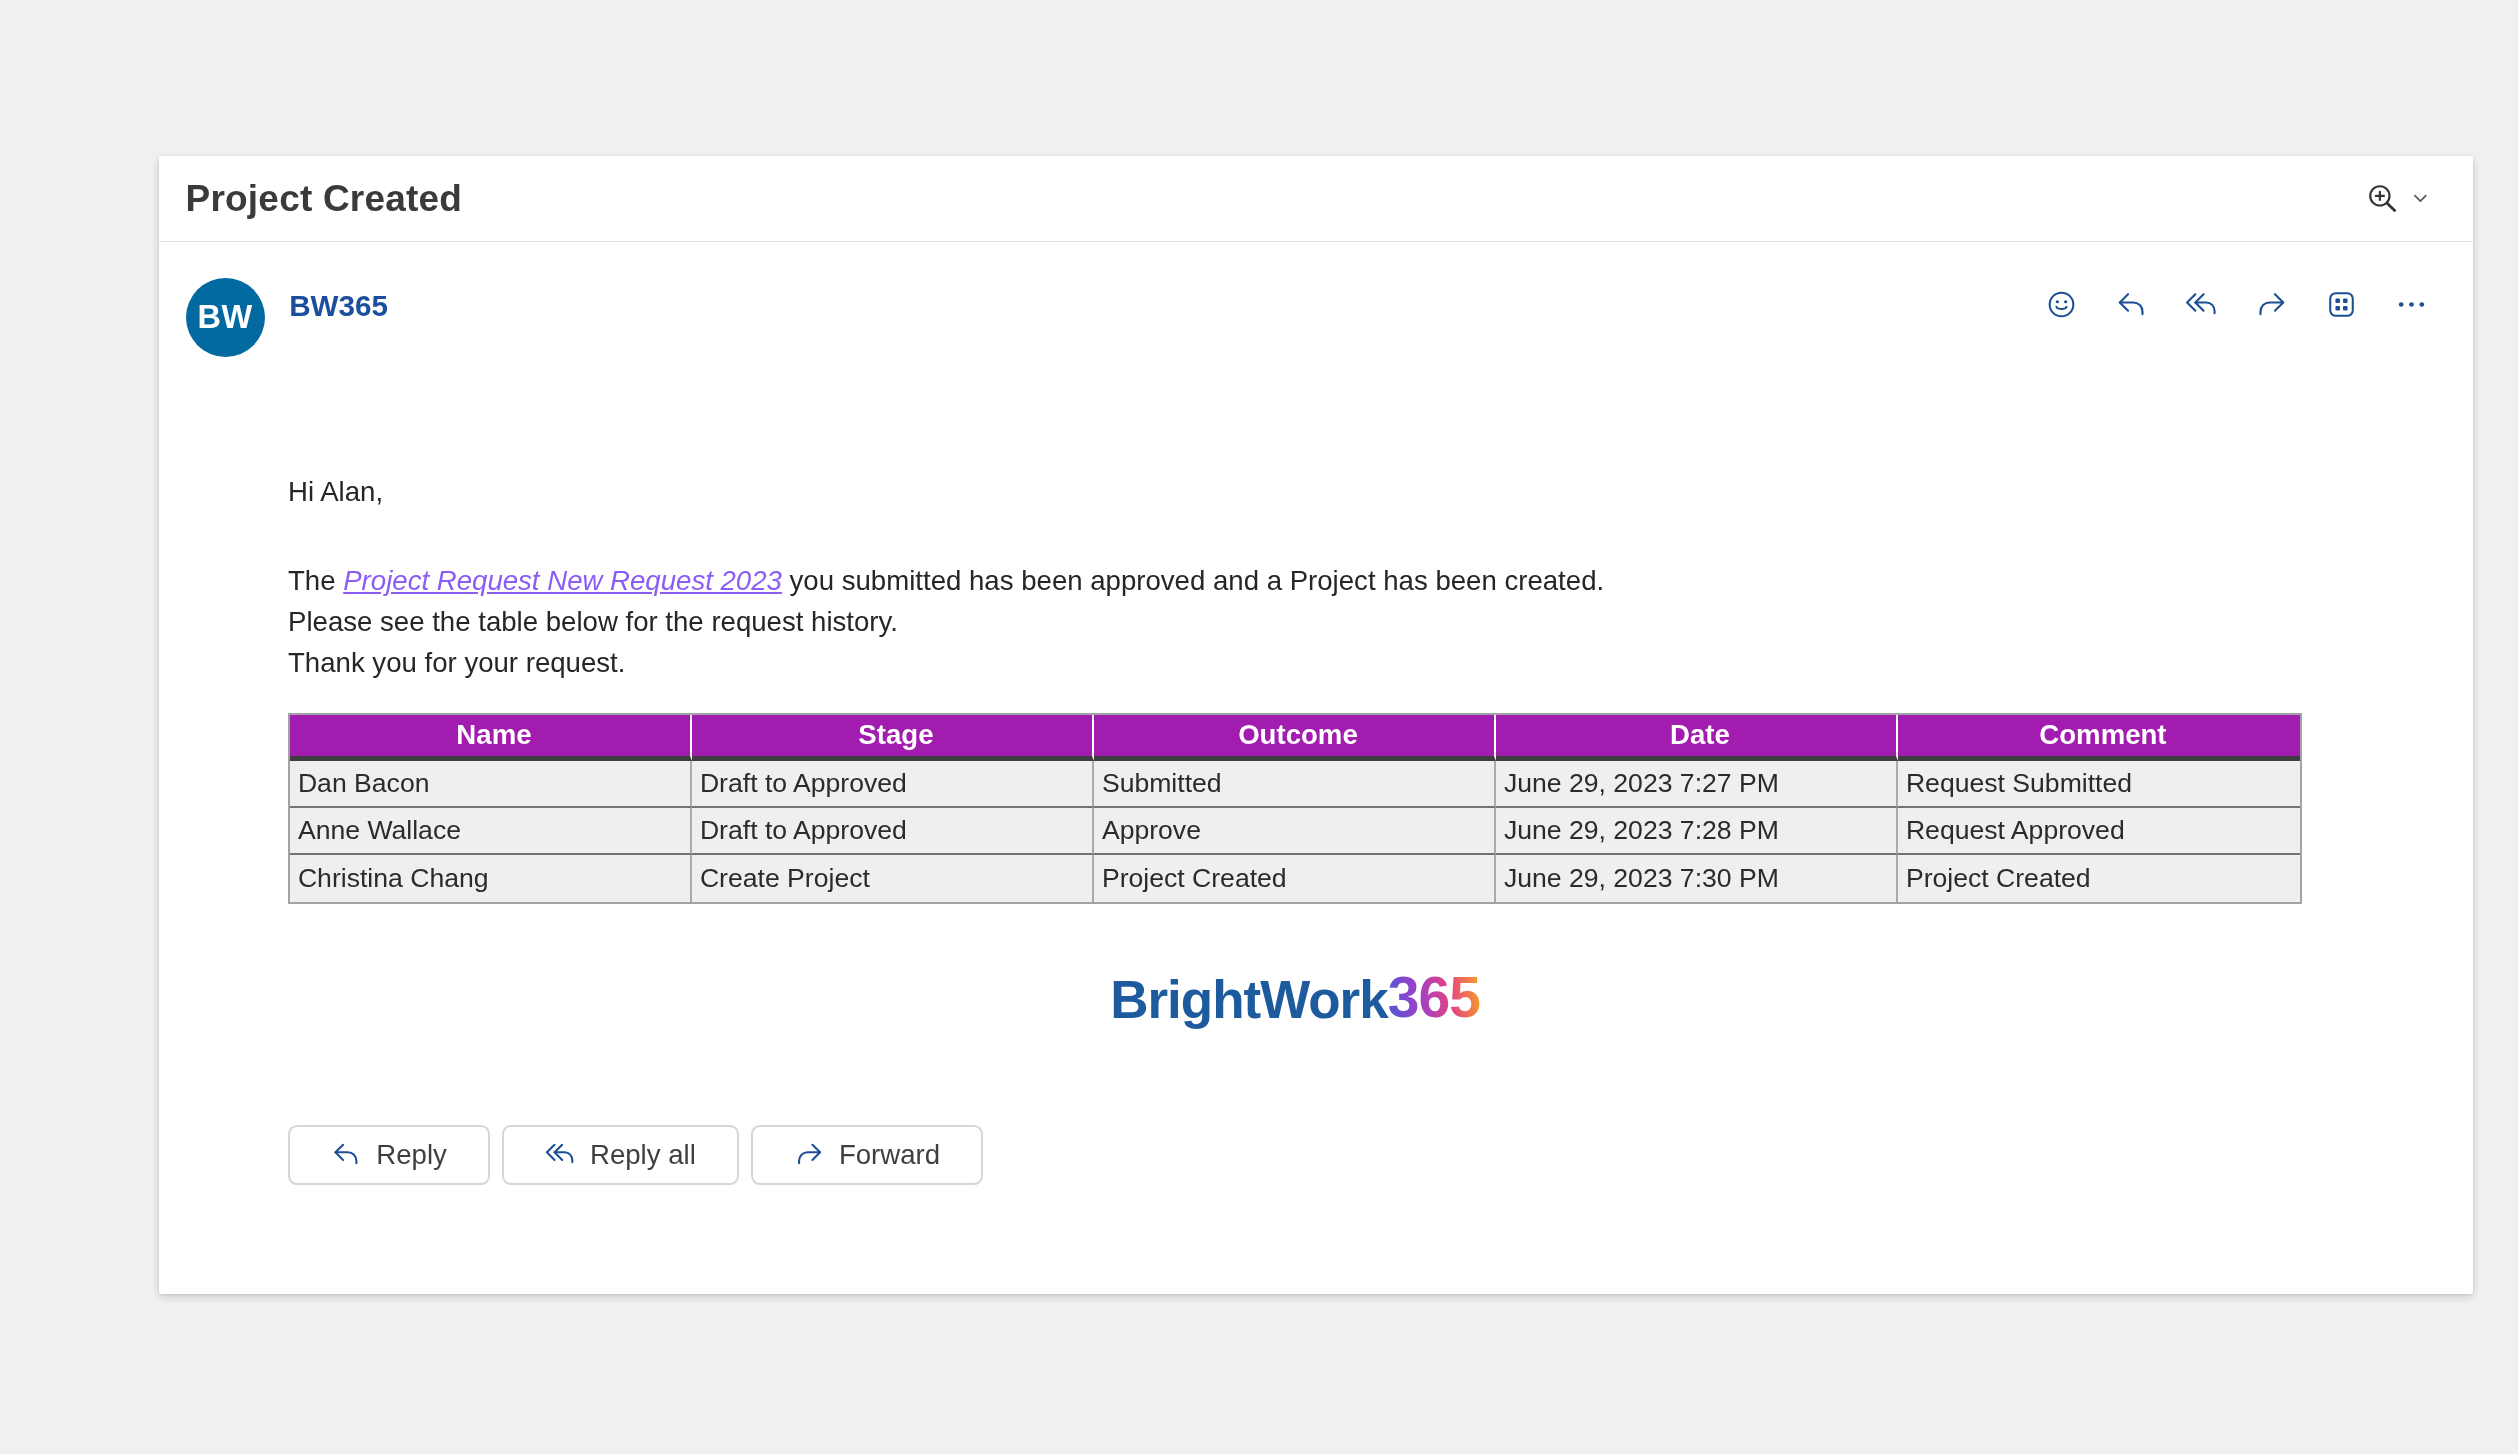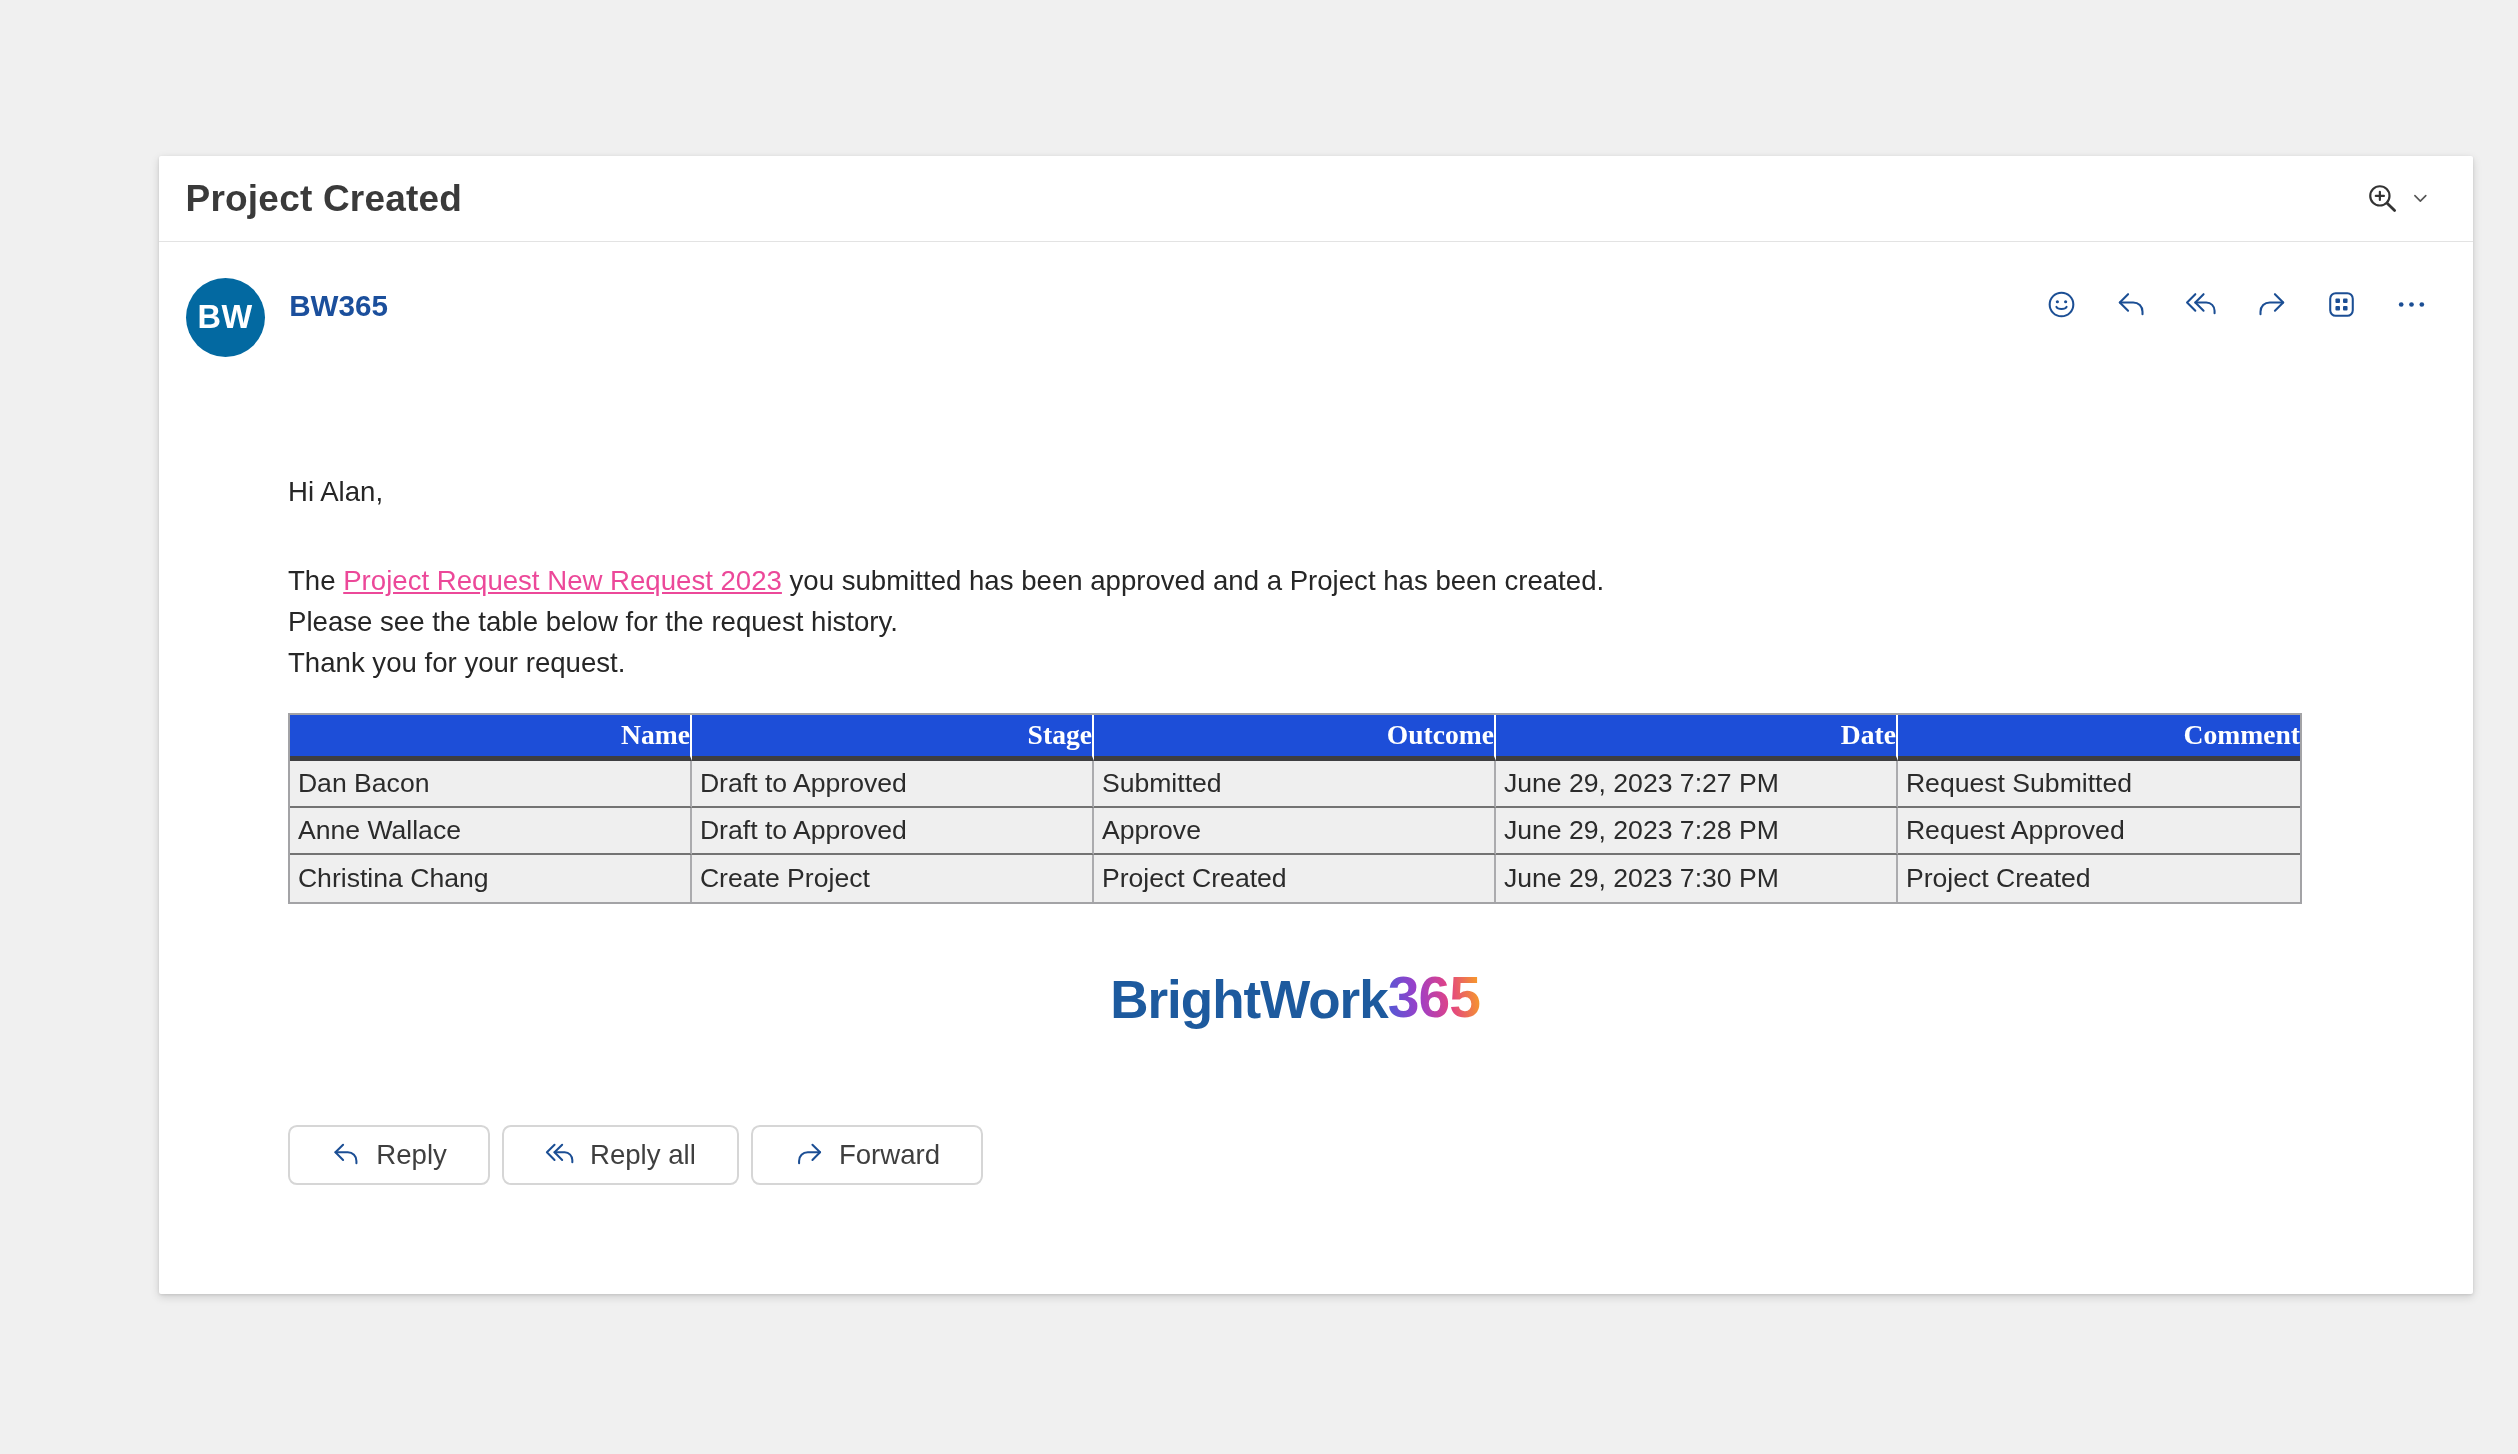--- a/index.html
+++ b/index.html
@@ -72,45 +72,45 @@
   
   .email-body {
     margin: 114px 0 0 129px;
     width: 2014px;
     font-size: 27.6px;
     color: #262626;
     line-height: 41px;
   }
   .greeting { margin-bottom: 48px; }
   .body-link {
-    color: #ec4899;
+    color: #8b5cf6;
     text-decoration: underline;
     cursor: pointer;
+    font-style: italic;
   }
   
   .history-table {
     margin: 29.6px 0 0 129px;
     width: 2014px;
     border-collapse: separate;
     border-spacing: 0;
     border: 2px solid #a3a3a6;
     font-size: 26.6px;
   }
   .history-table th {
-    background: #1d4ed8;
+    background: #a21caf;
     color: #ffffff;
-    text-align: right;
+    text-align: center;
     font-weight: bold;
     font-size: 27.6px;
     height: 46px;
     padding: 0 0 0 7.9px;
     border-right: 2px solid #ffffff;
     border-bottom: 5.9px solid #3e3e40;
     width: 20%;
-    font-family: Liberation Serif, serif;
   }
   .history-table th:last-child { border-right: none; }
   .history-table td {
     background: #efefef;
     color: #2b2b2b;
     height: 47px;
     padding: 0 0 0 7.9px;
     border-right: 2px solid #ababae;
     border-bottom: 2px solid #737373;
   }

